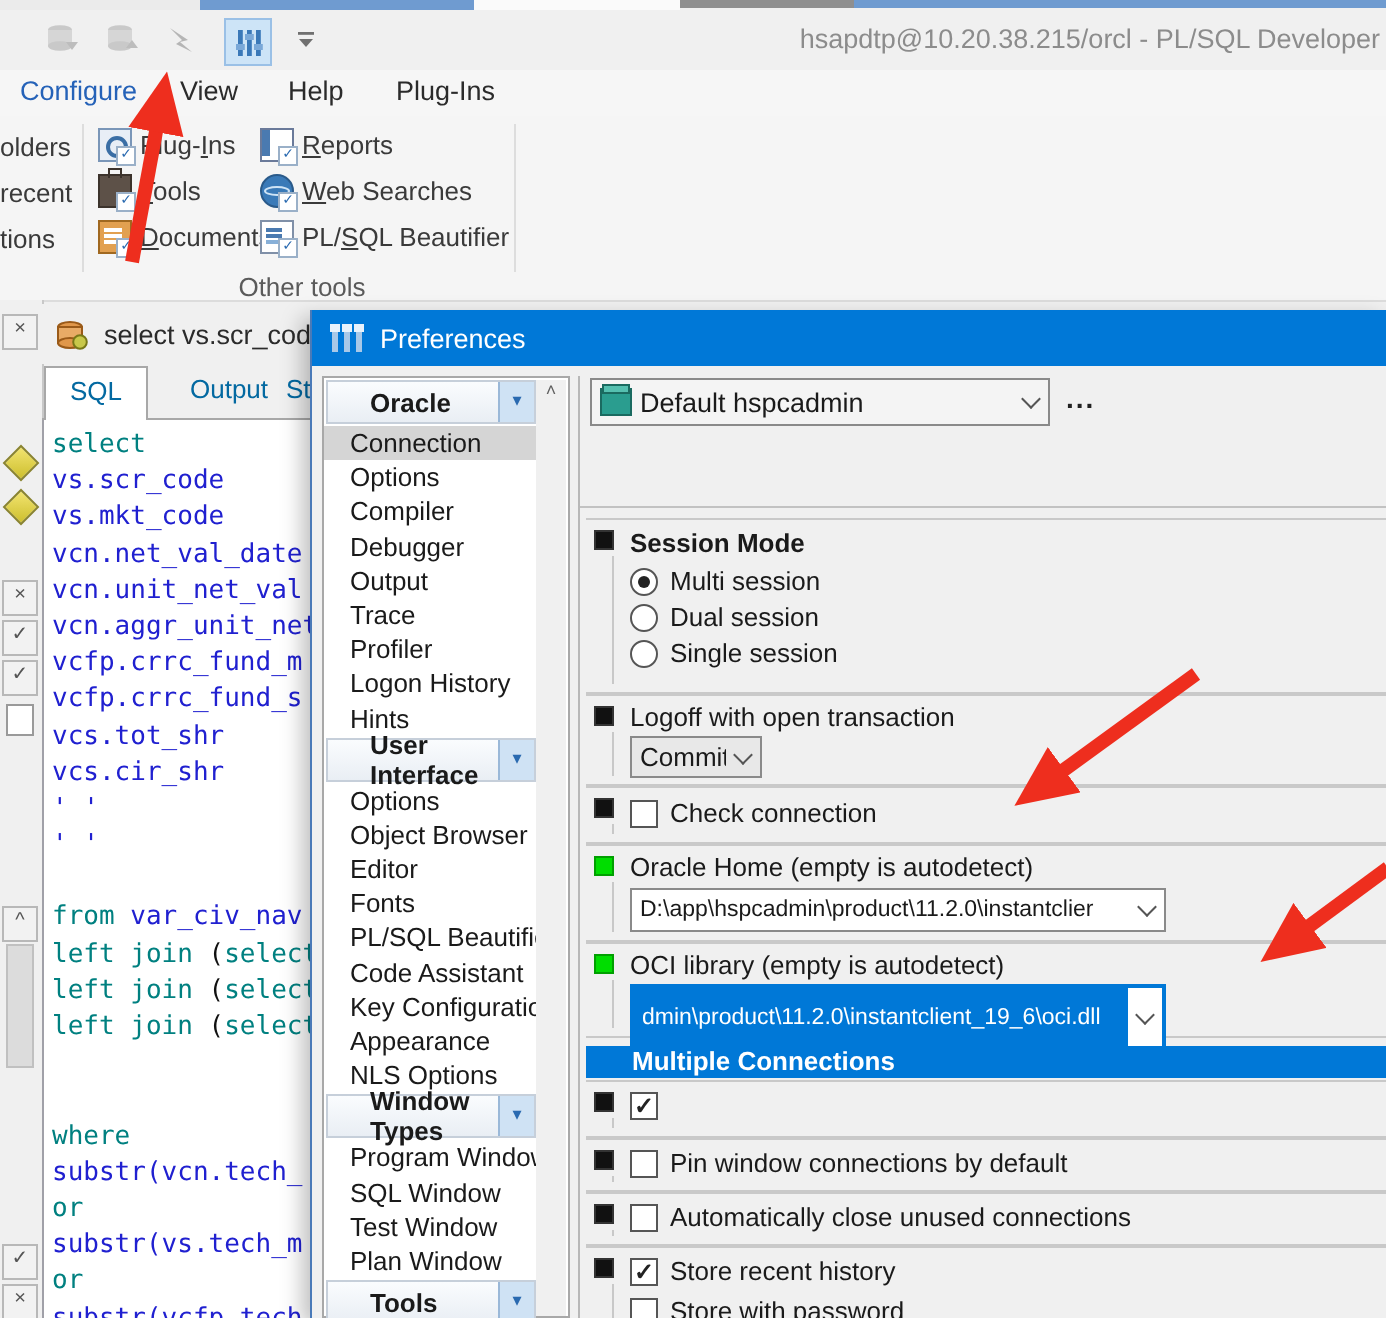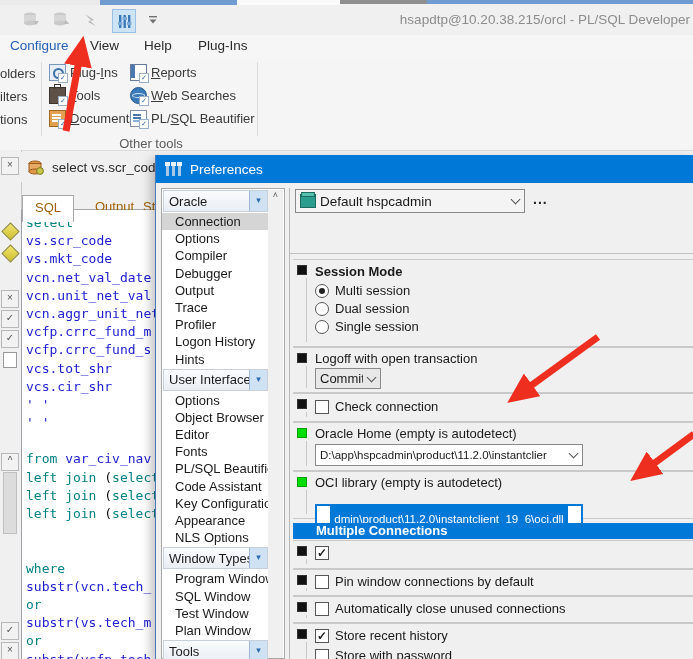--- a/index.html
+++ b/index.html
@@ -48,41 +48,41 @@
   
   .mini-btn{position:absolute;width:16px;height:16px;background:#f2f2f2;border:1px solid #b8b8b8;font-size:10px;line-height:14px;text-align:center;color:#555;}
   .diamond{position:absolute;width:11px;height:11px;background:linear-gradient(135deg,#f2e470,#cdbf2e);border:1px solid #8a8430;transform:rotate(45deg);}
   .page-ico{position:absolute;width:12px;height:14px;background:#fff;border:1px solid #9a9a9a;}
 
   
   #sqlwin-head{position:absolute;left:21px;top:152px;width:672px;height:30px;background:#f0f0f0;display:flex;align-items:center;gap:8px;padding-left:7px;box-sizing:border-box;}
   #sqlwin-title{color:#2b2b2b;font-size:13.5px;white-space:nowrap;}
   .db-ico{width:16px;height:15px;position:relative;flex:none;}
   #tabs{position:absolute;left:21px;top:183px;width:672px;height:27px;}
-  .tab{position:absolute;top:12px;height:26px;line-height:24px;padding:0 12px;color:#a16207;}
+  .tab{position:absolute;top:0;height:26px;line-height:24px;padding:0 12px;color:#0369a1;}
   .tab.active{background:#fff;border:1px solid #a8a8a8;border-bottom:none;z-index:2;}
   #tabs .base{position:absolute;left:0;right:0;bottom:0;height:1px;background:#a8a8a8;}
   #code{position:absolute;left:21px;top:210px;width:672px;height:449px;background:#fff;border-left:1px solid #a0a0a8;box-sizing:border-box;padding:5px 0 0 4px;font-family:"DejaVu Sans Mono",monospace;font-size:13px;overflow:hidden;}
   .cl{height:18.2px;white-space:pre;}
   .cl .kw{color:#008080;}
   .cl .id{color:#2020d0;}
   .cl .st{color:#2020d0;}
   .cl .pl{color:#111;}
 
   
   #dlg{position:absolute;left:155px;top:155px;width:538px;height:504px;background:#f0f0f0;border-left:1px solid #4a7ab8;box-shadow:-4px 4px 10px rgba(0,0,0,.25);}
   #dlg-titlebar{position:absolute;left:0;top:0;right:0;height:28px;background:#0078d7;color:#ffffff;display:flex;align-items:center;gap:8px;padding-left:10px;font-size:13.5px;}
   .sliders{width:16px;height:14px;display:flex;gap:3px;align-items:flex-end;}
   .sliders b{width:3px;background:#a8c8e8;position:relative;display:block;}
   .sliders b::after{content:"";position:absolute;left:-1px;width:5px;height:4px;background:#e8f2fc;}
   
   #tree{position:absolute;left:5px;top:33px;width:124px;bottom:0;background:#fff;border:1px solid #a8a8a8;box-sizing:border-box;}
   #tree-scroll{position:absolute;right:1px;top:1px;width:15px;bottom:0;background:#f0f0f0;color:#606060;font-size:9px;text-align:center;}
   .tree-header{position:relative;height:20px;margin:1px 16px 1px 1px;background:linear-gradient(#fafcfe,#e9eef4);border:1px solid #c6cfda;display:flex;align-items:center;}
-  .tree-header .th-label{font-weight:normal;padding-left:5px;font-size:13px;}
+  .tree-header .th-label{font-weight:bold;padding-left:5px;font-size:13px;margin-left:16px;}
   .th-dd{position:absolute;right:0;top:0;bottom:0;width:17px;background:#cfe2f4;border-left:1px solid #9ab8d8;color:#2a6ab0;font-size:9px;line-height:18px;text-align:center;}
   .tree-item{height:17.2px;line-height:17.2px;padding-left:13px;margin-right:16px;white-space:nowrap;font-size:13px;}
   .tree-item.selected{background:#d5d5d5;}
   
   #rpanel{position:absolute;left:133px;top:33px;right:0;bottom:0;border-left:1px solid #b8b8b8;}
   .combo{position:absolute;background:#fff;border:1px solid #8a8a8a;display:flex;align-items:center;box-sizing:border-box;}
   .combo .txt{flex:1;padding:0 4px;white-space:nowrap;overflow:hidden;}
   .chev{width:17px;flex:none;display:flex;align-items:center;justify-content:center;}
   .chev::before{content:"";width:6px;height:6px;border-right:1.5px solid #555;border-bottom:1.5px solid #555;transform:rotate(45deg);margin-top:-3px;}
   #conn-combo{left:5px;top:1px;width:230px;height:24px;background:#f4f4f4;}
@@ -165,21 +165,21 @@
 
 <div id="menubar">
   <span class="menu-item active" style="left:10px;">Configure</span>
   <span class="menu-item" style="left:90px;">View</span>
   <span class="menu-item" style="left:144px;">Help</span>
   <span class="menu-item" style="left:198px;">Plug-Ins</span>
 </div>
 
 <div id="ribbon">
   <span class="rb-cut" style="top:8px;">olders</span>
-  <span class="rb-cut" style="top:31px;">ilters</span>
+  <span class="rb-cut" style="top:31px;">recent</span>
   <span class="rb-cut" style="top:54px;">tions</span>
   <div class="vsep" style="left:41px;"></div>
 
   <div class="rb-item" style="left:49px;top:6px;">
     <span class="rb-ico ico-plugins"></span>
     <span class="rb-label"><span>Plug-</span><u>I</u><span>ns</span></span>
   </div>
   <div class="rb-item" style="left:49px;top:29px;">
     <span class="rb-ico ico-tools"></span>
     <span class="rb-label"><span></span><u>T</u><span>ools</span></span>
@@ -380,21 +380,21 @@
           <span class="chev"></span>
         </div>
       </div>
     </div>
 
     <div class="sect" style="top:283px;height:46px;">
       <span class="marker green"></span>
           <span class="gutline"></span>
       <div class="content">
         <div style="position:absolute;top:3px;">OCI library (empty is autodetect)</div>
-        <div class="combo path-combo" id="oci-combo" style="left:0;top:32px;width:268px;height:34px;flex-direction:column;">
+        <div class="combo path-combo" id="oci-combo" style="left:0;top:20px;width:268px;height:34px;">
           <span class="txt">dmin\product\11.2.0\instantclient_19_6\oci.dll</span>
           <span class="chev"></span>
         </div>
       </div>
     </div>
 
     <div id="mc-header">Multiple Connections</div>
     <div class="sect" style="top:352px;height:27px;">
       <span class="marker"></span>
           <span class="gutline"></span>

